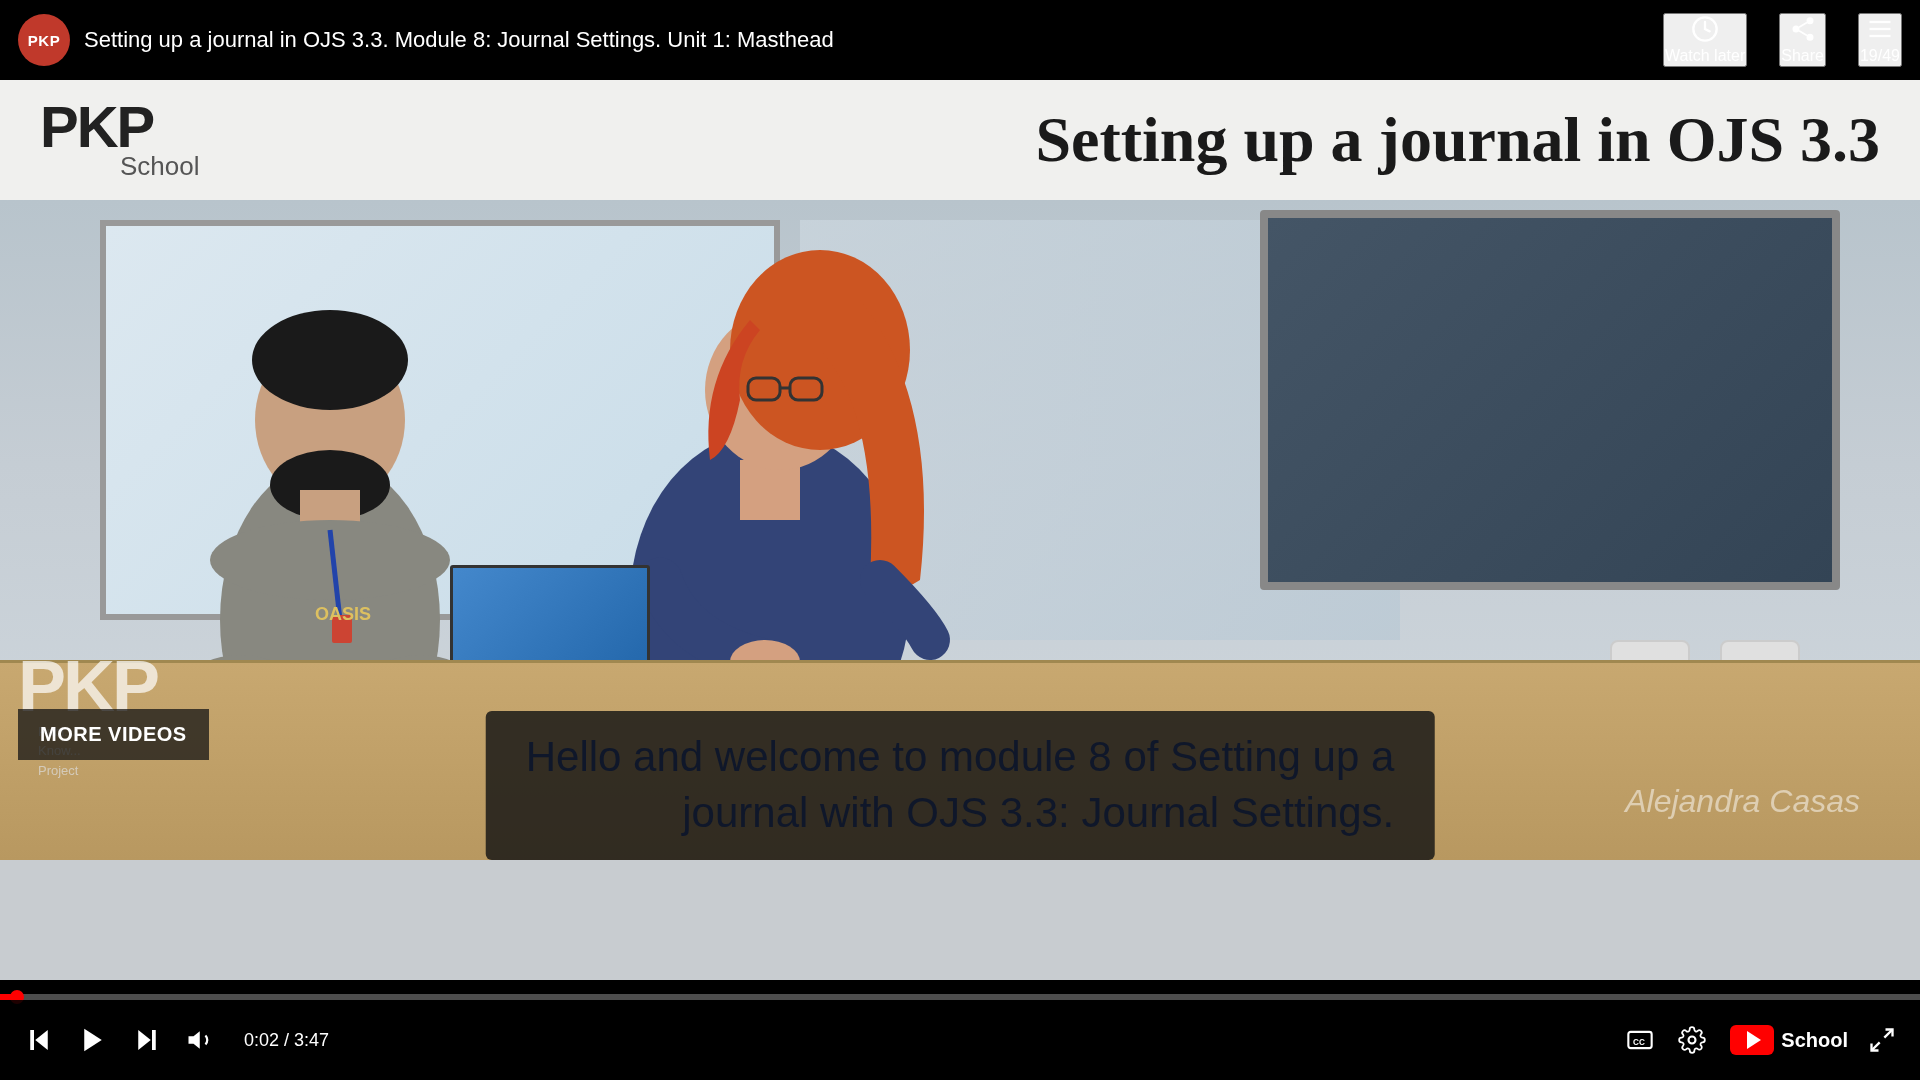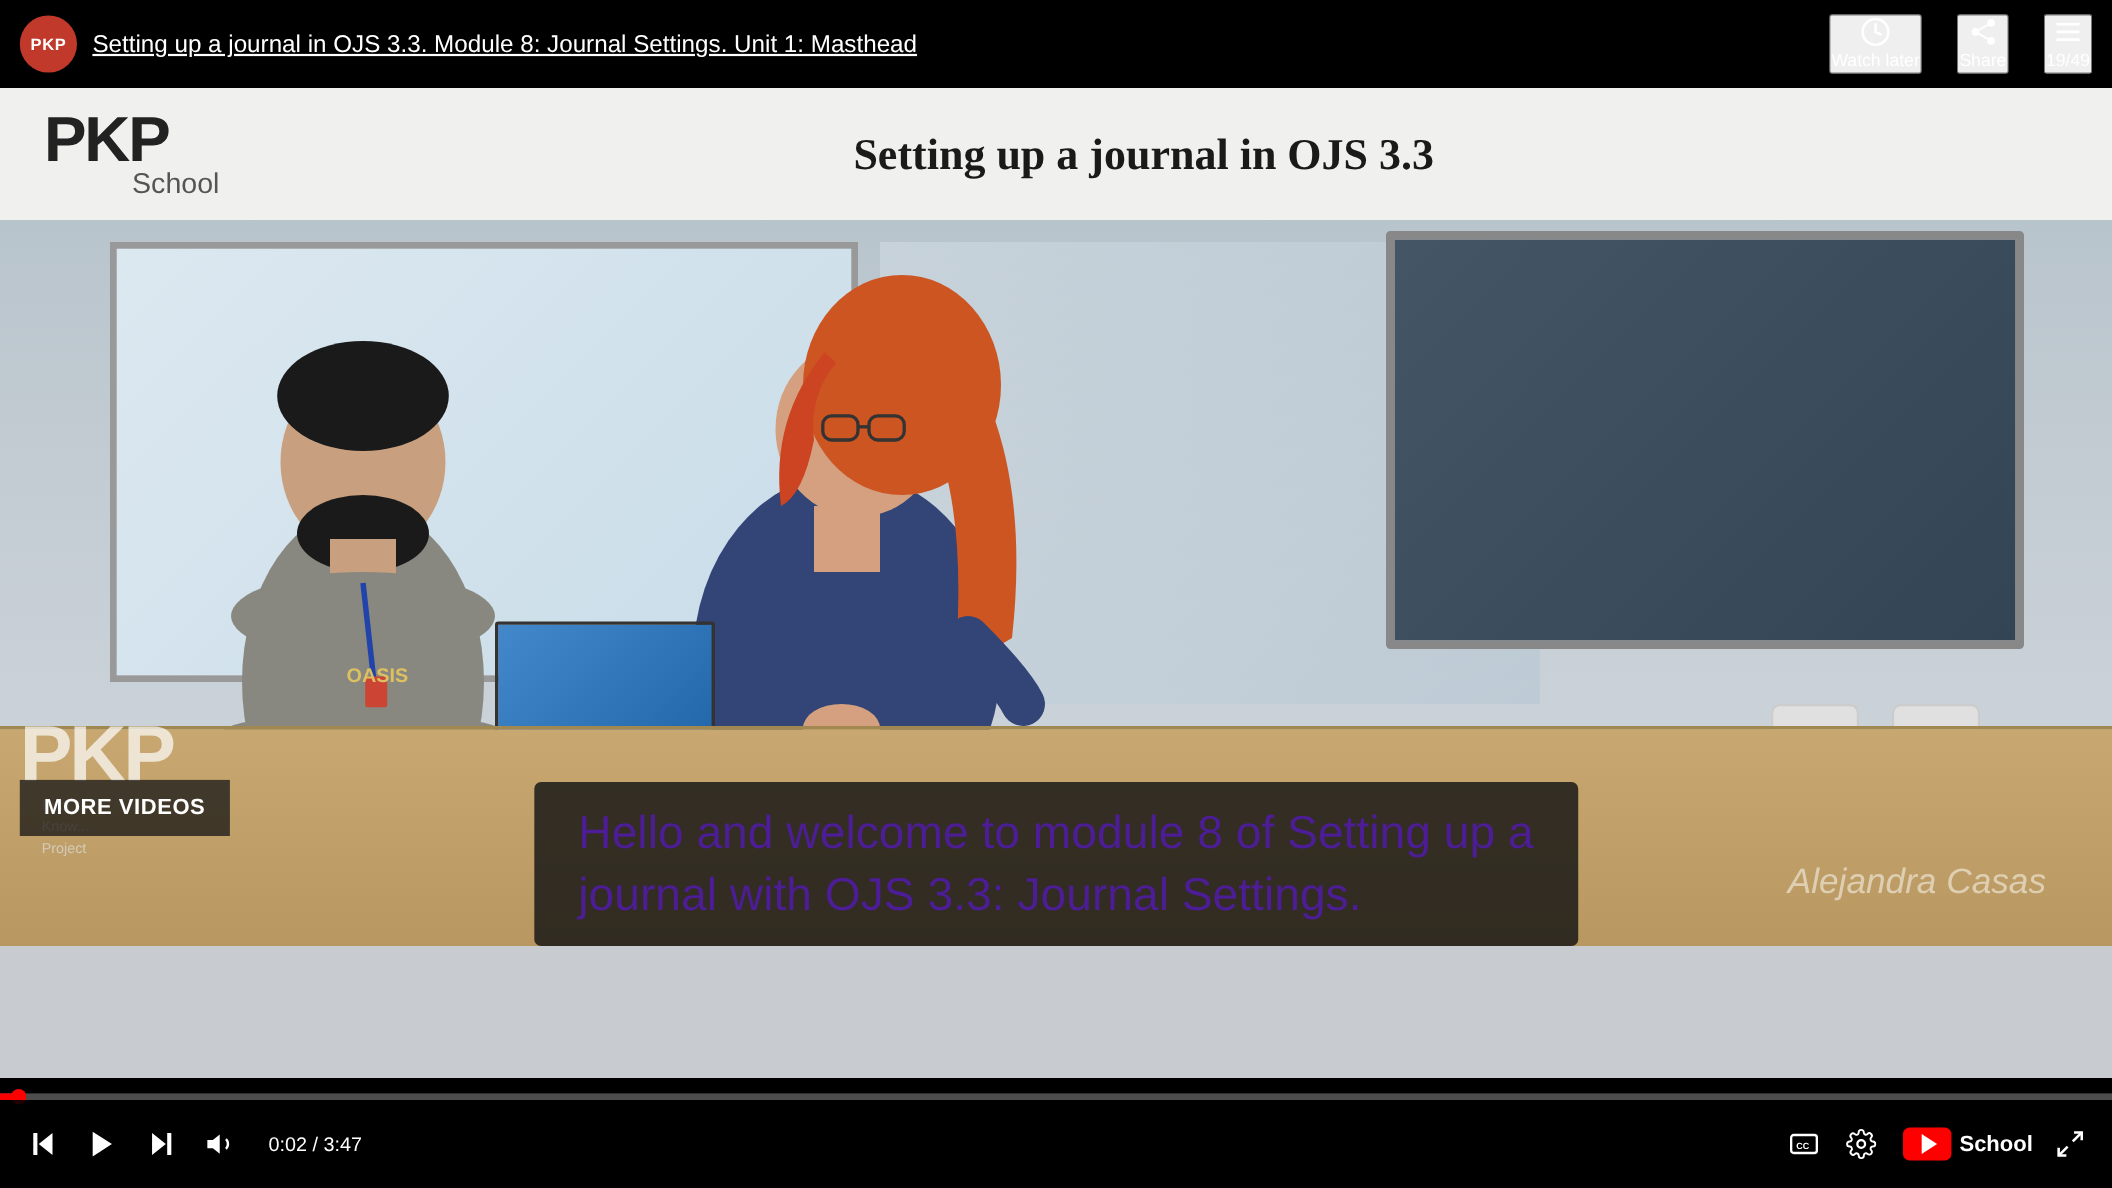--- a/index.html
+++ b/index.html
@@ -35,21 +35,20 @@
       color: #fff;
       font-weight: bold;
       font-size: 15px;
       letter-spacing: 0.5px;
     }
     #video-title {
       color: #fff;
       font-size: 22px;
       font-weight: 400;
       flex: 1;
-      text-decoration: underline;
     }
     #top-bar-controls {
       display: flex;
       align-items: center;
       gap: 32px;
     }
     .top-bar-btn {
       display: flex;
       flex-direction: column;
       align-items: center;
@@ -94,22 +93,22 @@
       letter-spacing: -2px;
       line-height: 0.9;
     }
     #pkp-school-logo .school-text {
       font-size: 26px;
       color: #555;
       margin-left: 80px;
     }
     #video-header-title {
       flex: 1;
-      text-align: center;
-      font-size: 40px;
+      text-align: right;
+      font-size: 64px;
       font-weight: 900;
       color: #1a1a1a;
       font-family: Georgia, serif;
     }
 
     
     #video-scene {
       position: absolute;
       top: 120px; left: 0;
       width: 1920px;
@@ -212,26 +211,26 @@
       border: 2px solid #ccc;
     }
 
     
     #subtitle-overlay {
       position: absolute;
       bottom: 120px;
       left: 50%;
       transform: translateX(-50%);
       background: rgba(20,20,20,0.82);
-      color: #4c1d95;
+      color: #0f172a;
       font-size: 42px;
       font-weight: 400;
       padding: 18px 40px;
       border-radius: 6px;
-      text-align: left;
+      text-align: right;
       line-height: 1.35;
       max-width: 980px;
       z-index: 50;
     }
 
     
     #more-videos-btn {
       position: absolute;
       bottom: 220px;
       left: 18px;

